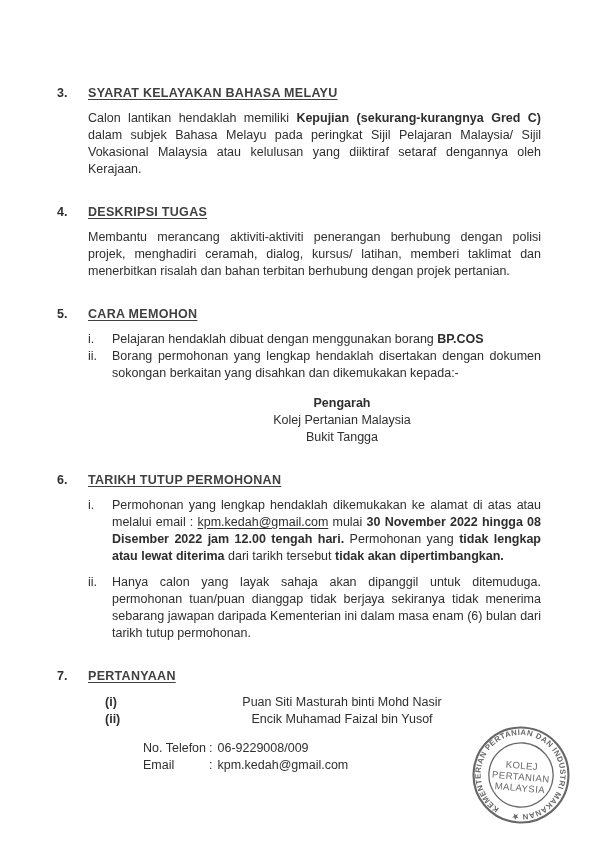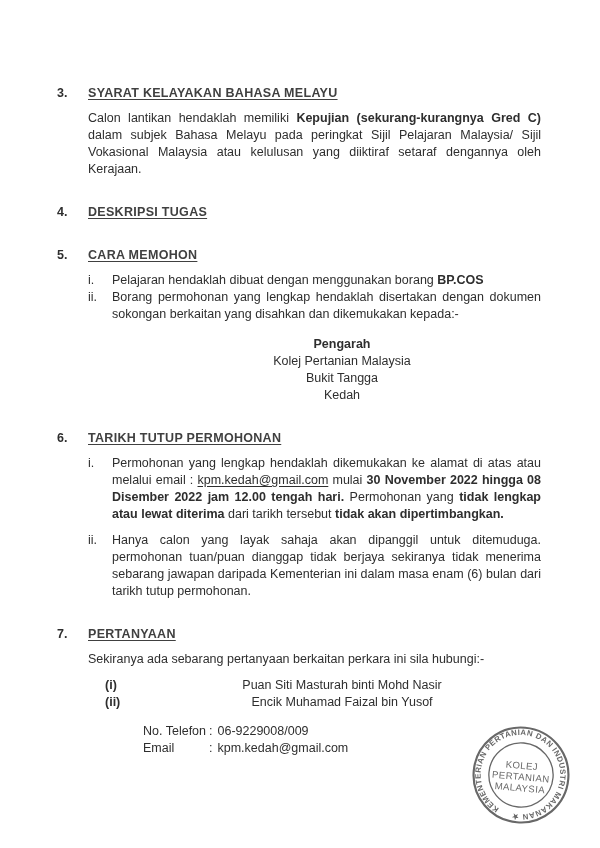--- a/index.html
+++ b/index.html
@@ -65,20 +65,21 @@
       <h2 class="heading">SYARAT KELAYAKAN BAHASA MELAYU</h2>
     </div>
     <p class="para"><span>Calon lantikan hendaklah memiliki </span><span class="b">Kepujian (sekurang-kurangnya Gred C)</span><span> dalam subjek Bahasa Melayu pada peringkat Sijil Pelajaran Malaysia/ Sijil Vokasional Malaysia atau kelulusan yang diiktiraf setaraf dengannya oleh Kerajaan.</span></p>
   </section>
 
   <section class="sec">
     <div class="sec-head">
       <span class="num">4.</span>
       <h2 class="heading">DESKRIPSI TUGAS</h2>
     </div>
+    <p class="para"><span>Membantu merancang aktiviti-aktiviti penerangan berhubung dengan polisi projek, menghadiri ceramah, dialog, kursus/ latihan, memberi taklimat dan menerbitkan risalah dan bahan terbitan berhubung dengan projek pertanian.</span></p>
   </section>
 
   <section class="sec">
     <div class="sec-head">
       <span class="num">5.</span>
       <h2 class="heading">CARA MEMOHON</h2>
     </div>
     <div class="list">
       <div class="li">
         <span class="marker">i.</span>
@@ -86,21 +87,20 @@
       </div>
       <div class="li">
         <span class="marker">ii.</span>
         <span class="txt"><span>Borang permohonan yang lengkap hendaklah disertakan dengan dokumen sokongan berkaitan yang disahkan dan dikemukakan kepada:-</span></span>
       </div>
     </div>
     <div class="addr">
       <div class="b">Pengarah</div>
       <div>Kolej Pertanian Malaysia</div>
       <div>Bukit Tangga</div>
-      <div>Kedah</div>
     </div>
   </section>
 
   <section class="sec">
     <div class="sec-head">
       <span class="num">6.</span>
       <h2 class="heading">TARIKH TUTUP PERMOHONAN</h2>
     </div>
     <div class="list">
       <div class="li">
@@ -112,21 +112,20 @@
         <span class="txt"><span>Hanya calon yang layak sahaja akan dipanggil untuk ditemuduga. permohonan tuan/puan dianggap tidak berjaya sekiranya tidak menerima sebarang jawapan daripada Kementerian ini dalam masa enam (6) bulan dari tarikh tutup permohonan.</span></span>
       </div>
     </div>
   </section>
 
   <section class="sec">
     <div class="sec-head">
       <span class="num">7.</span>
       <h2 class="heading">PERTANYAAN</h2>
     </div>
-    <p class="para"><span>Sekiranya ada sebarang pertanyaan berkaitan perkara ini sila hubungi:-</span></p>
     <div class="list contact-list">
       <div class="li">
         <span class="marker">(i)</span>
         <span class="txt">Puan Siti Masturah binti Mohd Nasir</span>
       </div>
       <div class="li">
         <span class="marker">(ii)</span>
         <span class="txt">Encik Muhamad Faizal bin Yusof</span>
       </div>
     </div>

